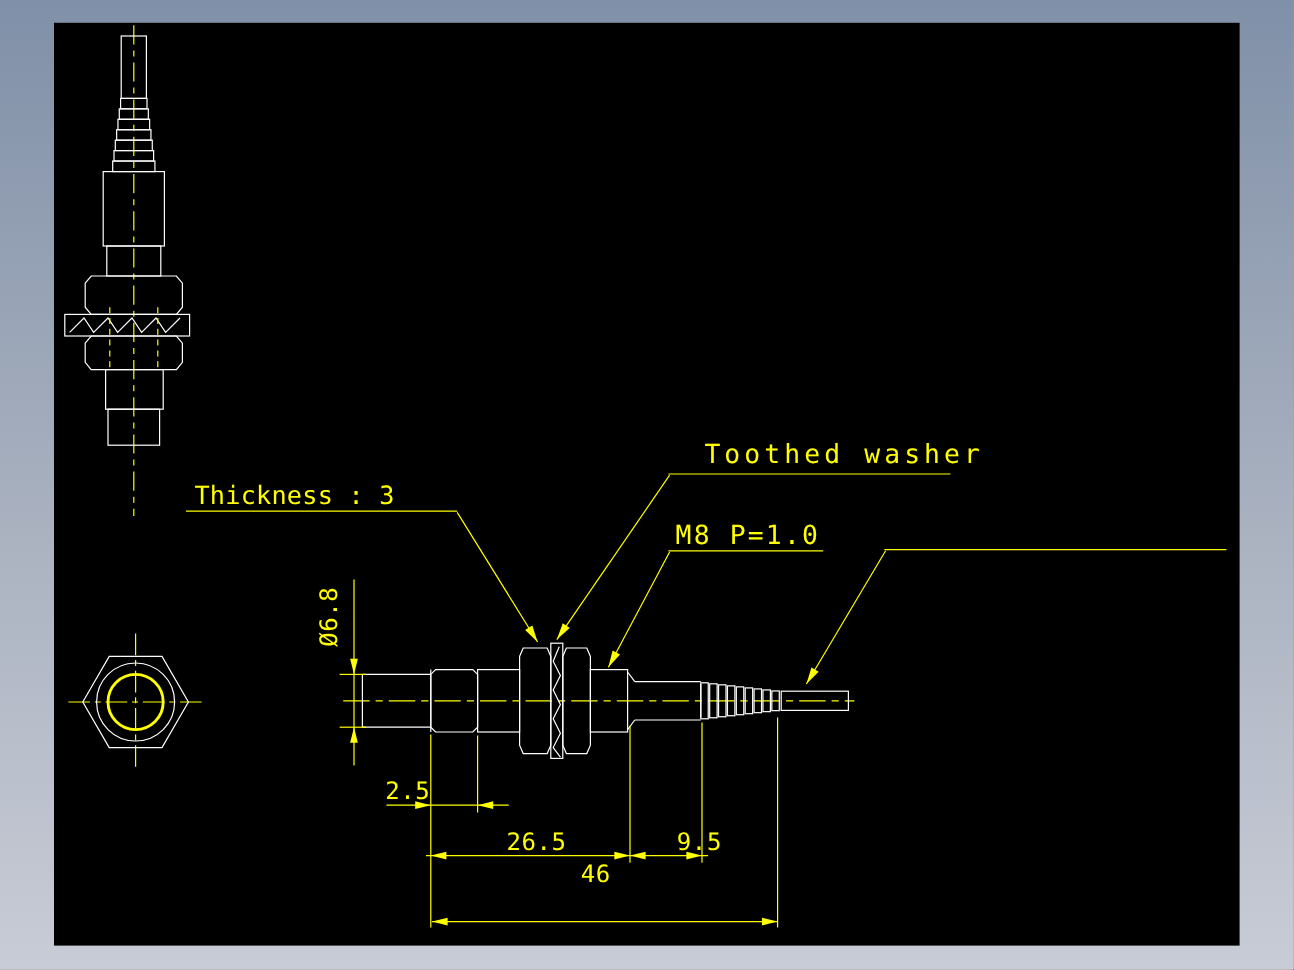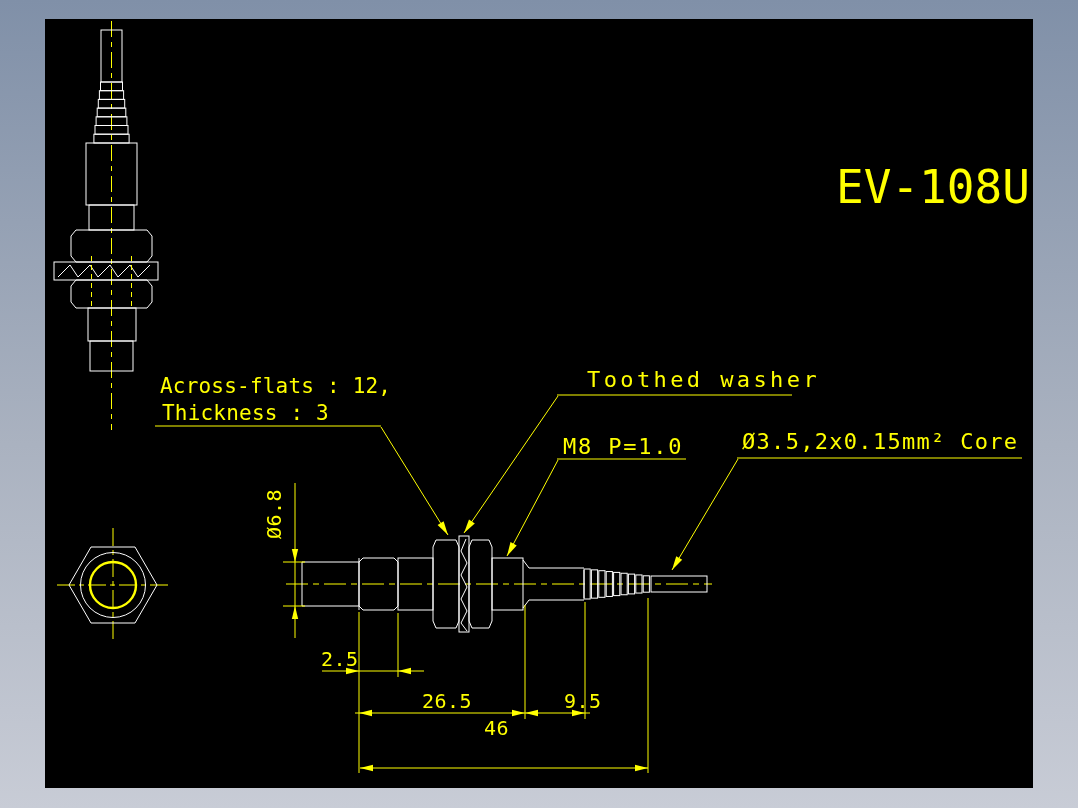--- a/index.html
+++ b/index.html
@@ -133,26 +133,23 @@
       <polygon class="yf" points="464,533 469,519.4 474.8,523.4"></polygon>
       <line class="y" x1="557" y1="459" x2="686" y2="459"></line>
       <line class="y" x1="558" y1="460" x2="507" y2="556"></line>
       <polygon class="yf" points="507,556 510.5,542 516.7,545.4"></polygon>
       <line class="y" x1="737" y1="458" x2="1022" y2="458"></line>
       <line class="y" x1="738" y1="459" x2="672" y2="570"></line>
       <polygon class="yf" points="672,570 676.2,556.2 682.2,559.8"></polygon>
     </g>
   </svg>
 
-  <div class="cad-text lbl-title" style="left:836px;top:164px;">EV-108U</div>
 
-  <div class="cad-text lbl-af" style="left:160px;top:376px;">Across-flats : 12,</div>
   <div class="cad-text lbl-af" style="left:162px;top:403px;">Thickness : 3</div>
   <div class="cad-text lbl-toothed" style="left:587px;top:369px;">Toothed washer</div>
   <div class="cad-text lbl-m8" style="left:563px;top:436px;">M8 P=1.0</div>
-  <div class="cad-text lbl-core" style="left:742px;top:431px;">Ø3.5,2x0.15mm² Core</div>
 
   <div class="cad-text lbl-dim lbl-dia" style="left:264px;top:539px;">Ø6.8</div>
   <div class="cad-text lbl-dim" style="left:321px;top:649px;">2.5</div>
   <div class="cad-text lbl-dim" style="left:422px;top:691px;">26.5</div>
   <div class="cad-text lbl-dim" style="left:545px;top:691px;margin-left:19px;">9.5</div>
   <div class="cad-text lbl-dim" style="left:484px;top:718px;">46</div>
 </div>
 
 </body></html>

